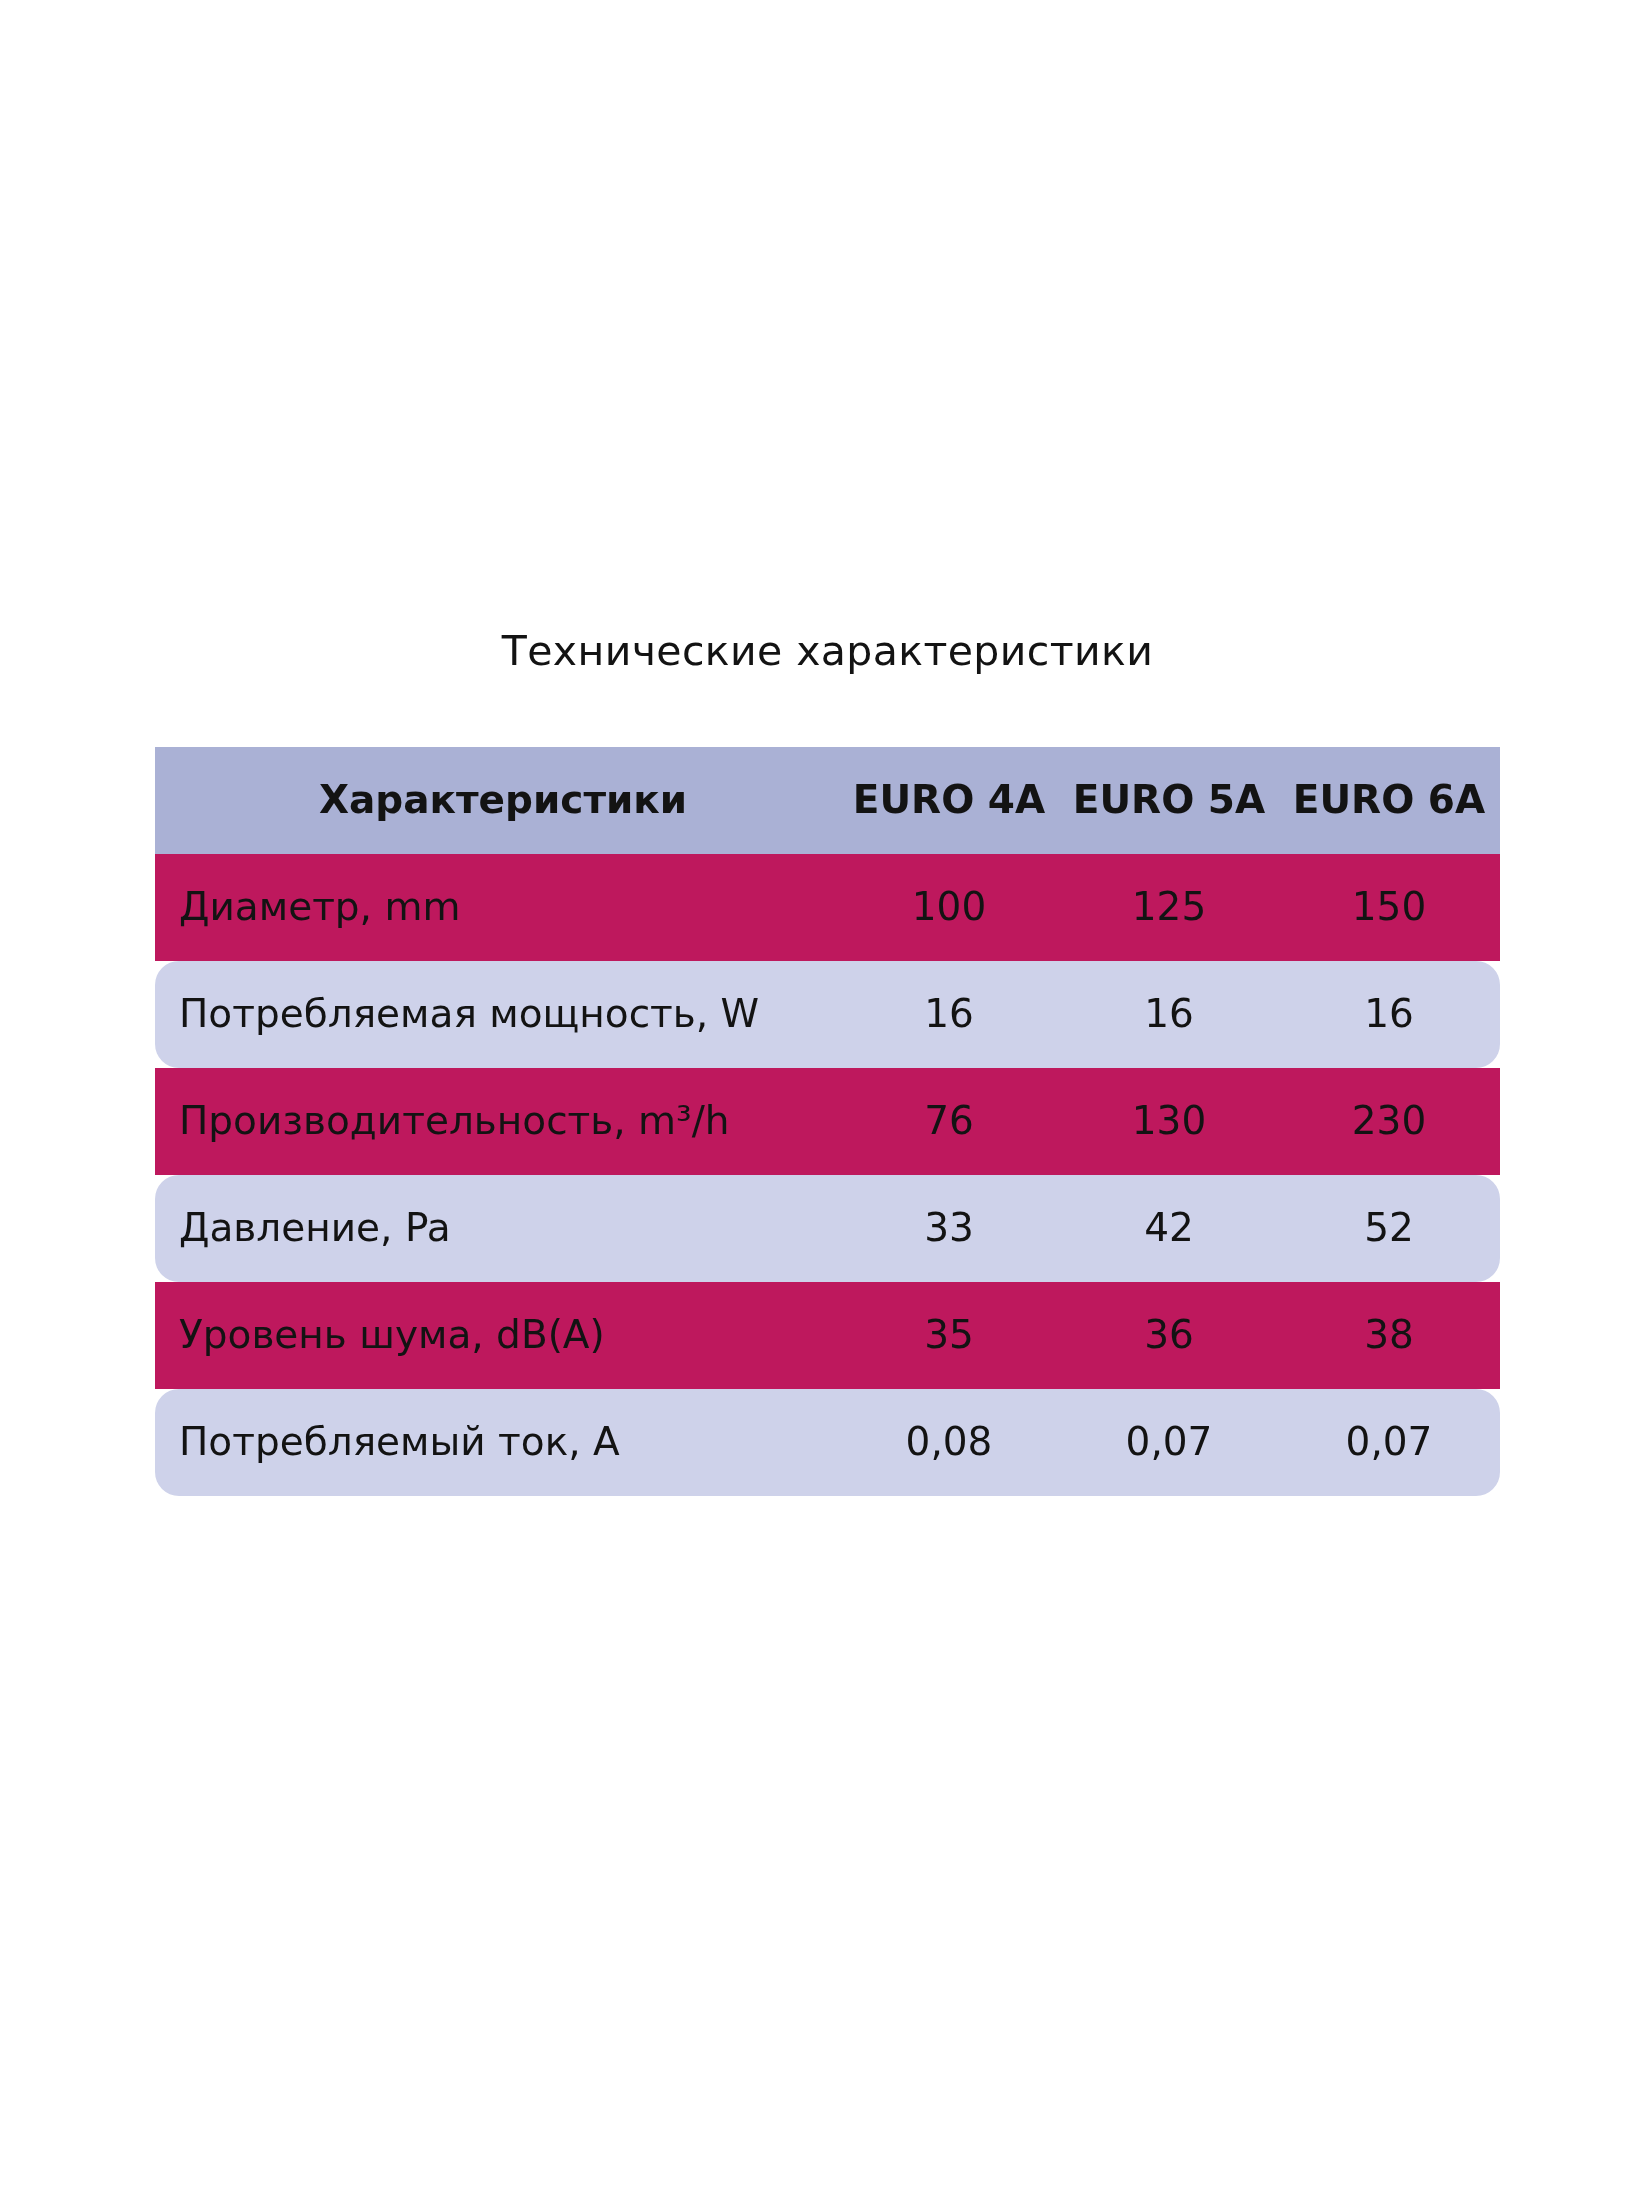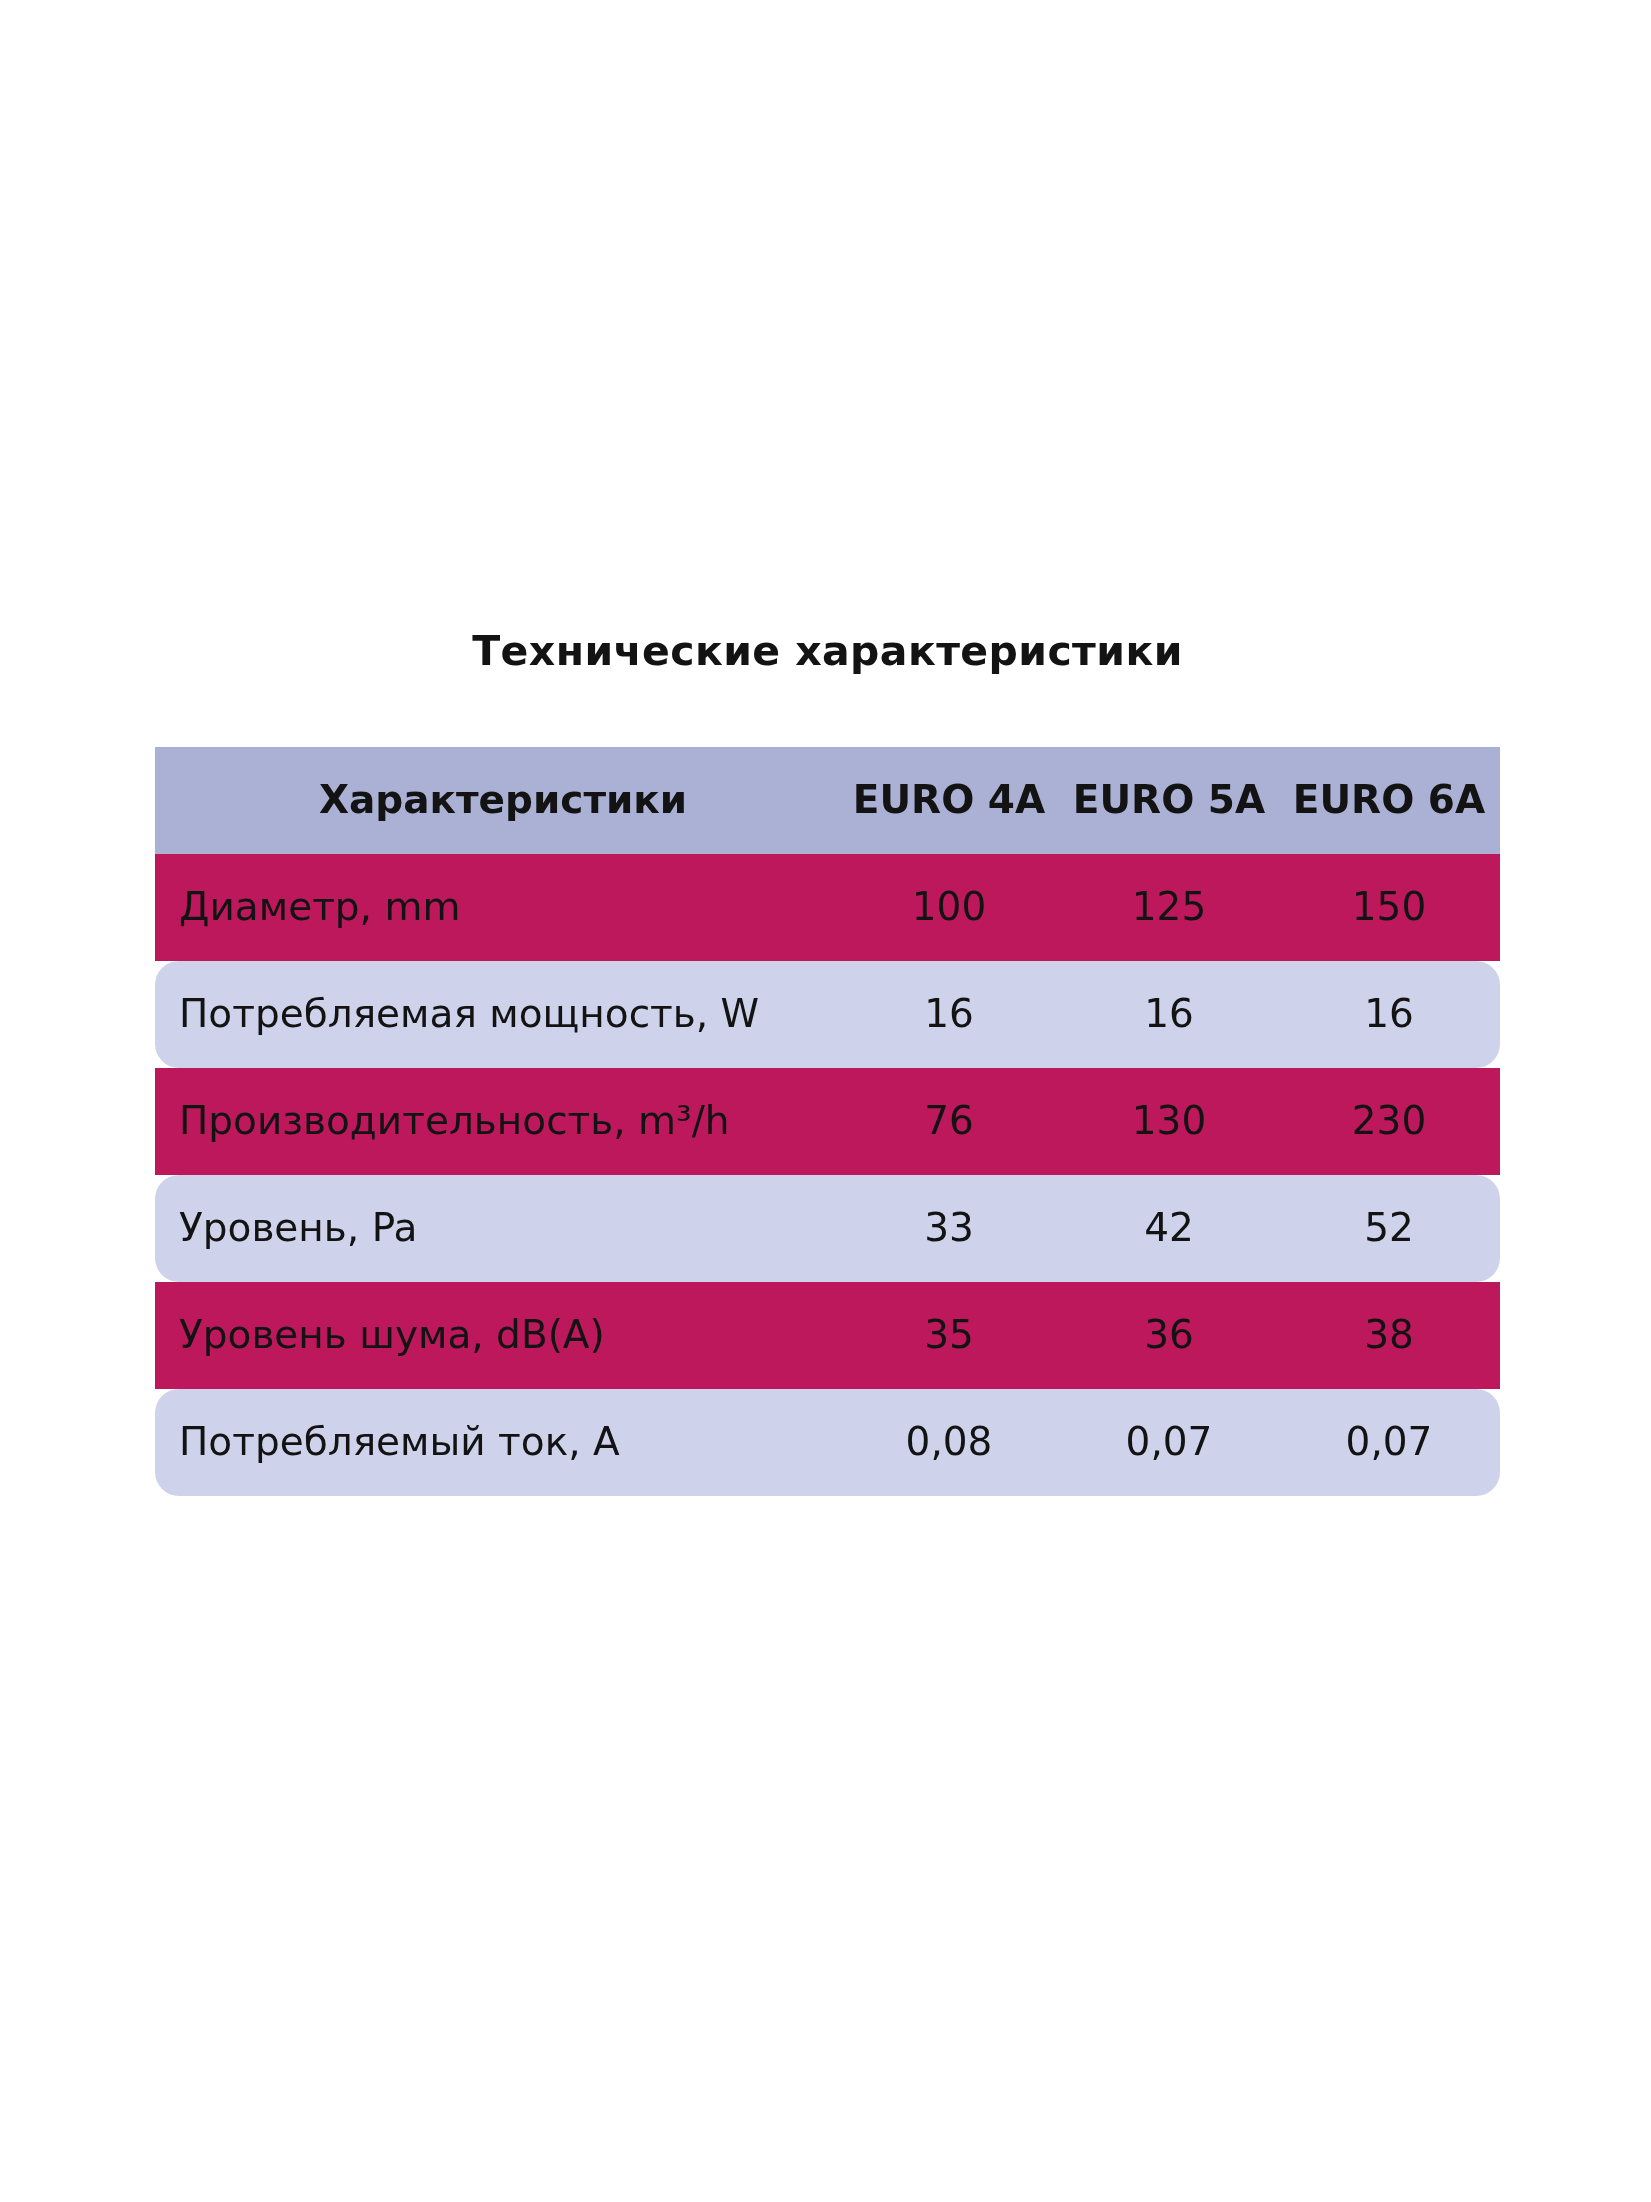--- a/index.html
+++ b/index.html
@@ -16,21 +16,21 @@
     color: #131313;
     overflow: hidden;
   }
   .page-title {
     position: absolute;
     top: 631px;
     left: 155px;
     width: 1345px;
     text-align: center;
     font-size: 41px;
-    font-weight: 700;
+    font-weight: 400;
     letter-spacing: 0.4px;
     line-height: 1;
   }
   .spec-table {
     position: absolute;
     top: 747px;
     left: 155px;
     width: 1345px;
   }
   .trow {
@@ -96,21 +96,21 @@
     </div>
 
     <div class="trow">
       <div class="cell label">Производительность, m³/h</div>
       <div class="cell value">76</div>
       <div class="cell value">130</div>
       <div class="cell value">230</div>
     </div>
 
     <div class="trow alt">
-      <div class="cell label">Уровень, Pa</div>
+      <div class="cell label">Давление, Pa</div>
       <div class="cell value">33</div>
       <div class="cell value">42</div>
       <div class="cell value">52</div>
     </div>
 
     <div class="trow">
       <div class="cell label">Уровень шума, dB(A)</div>
       <div class="cell value">35</div>
       <div class="cell value">36</div>
       <div class="cell value">38</div>

